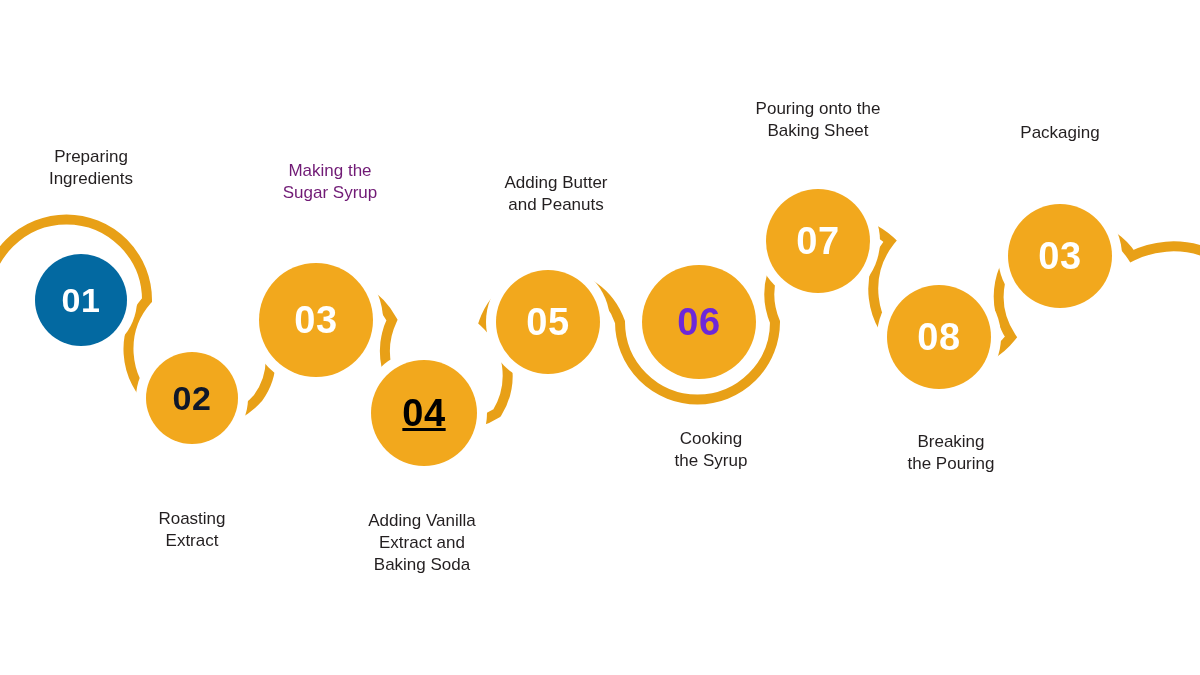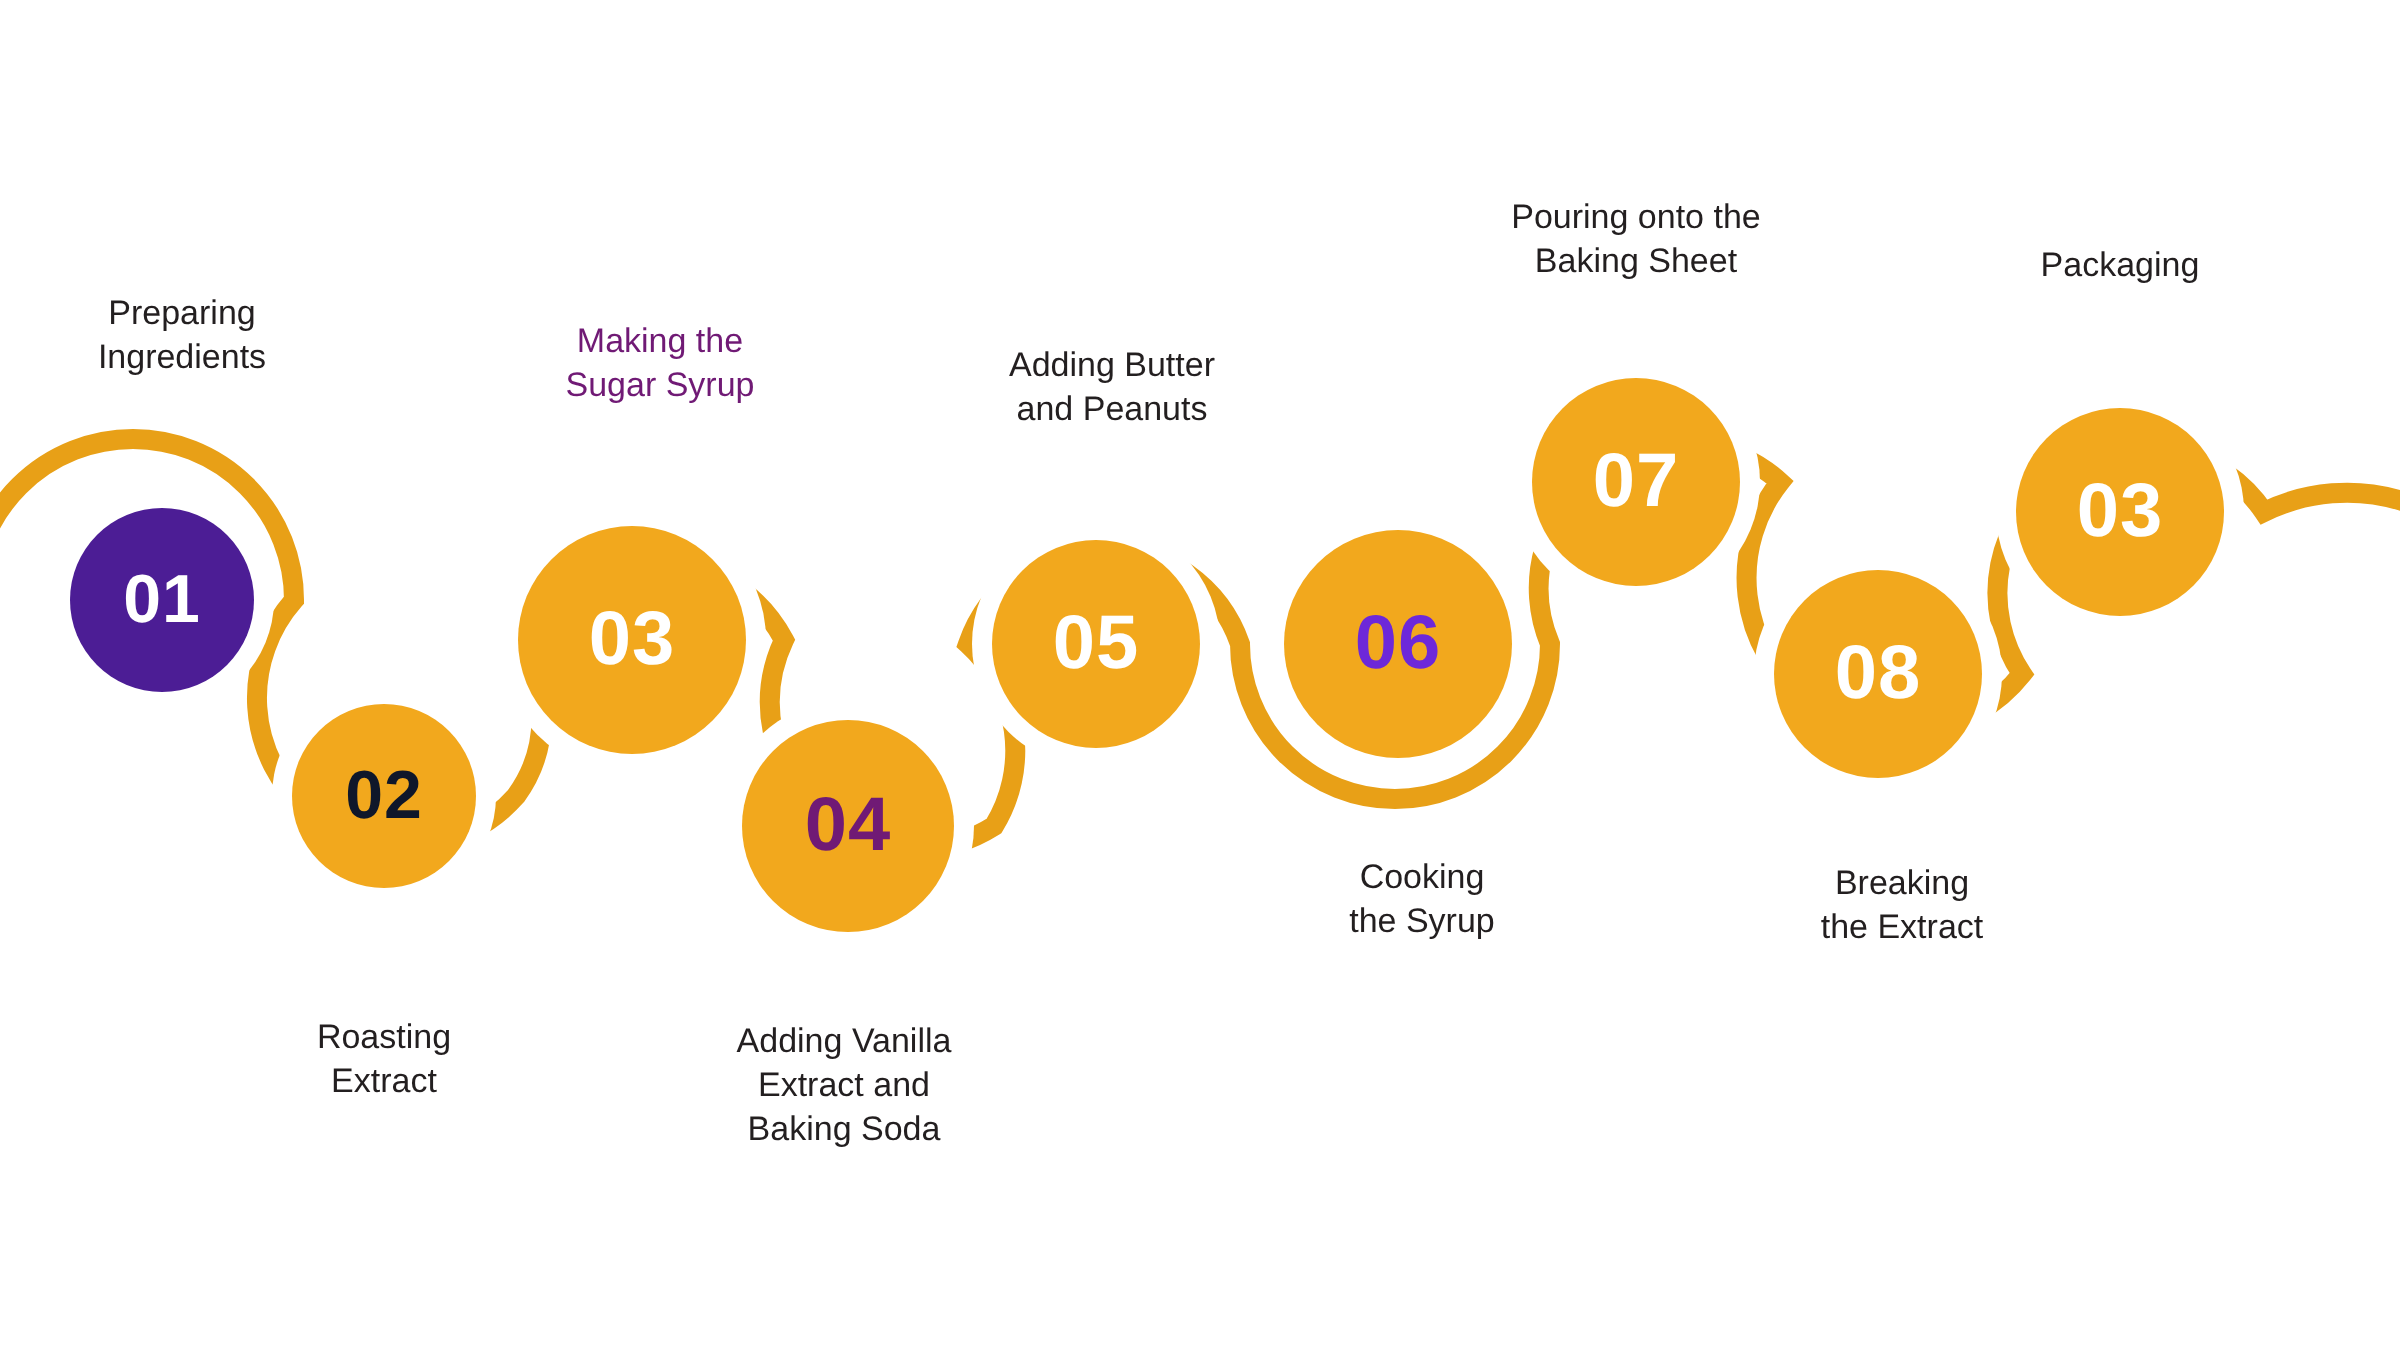--- a/index.html
+++ b/index.html
@@ -62,34 +62,34 @@
         <rect x="0" y="0" width="1200" height="675"></rect>
       </clipPath>
     </defs>
     <g clip-path="url(#clip-full)" id="ribbon-group">
         <path d="M -14 300 A 66 66 0 0 1 147 300 A 66 66 0 0 0 258 398 A 66 66 0 0 0 258 320 A 76 76 0 0 1 392 320 A 73 73 0 0 0 497 413 A 72 72 0 0 0 484 322 A 72 72 0 0 1 620 322 A 76 76 0 0 0 775 322 A 72 72 0 0 1 890 241 A 72 72 0 0 0 1011 337 A 72 72 0 0 1 1132 256 A 82 82 0 0 1 1215 425" fill="none" stroke="#E8A017" stroke-width="10" stroke-linecap="butt"></path>
       </g>
   </svg>
 
   <div id="nodes-layer">
       <div class="step-node" style="left: 25px; top: 244px; width: 112px; height: 112px; background: rgb(255, 255, 255);"></div>
-      <div class="step-node" style="left: 35px; top: 254px; width: 92px; height: 92px; background: #4c1d95;">
+      <div class="step-node" style="left: 35px; top: 254px; width: 92px; height: 92px; background: #0369a1;">
         <span class="step-number" style="font-size: 34px; color: rgb(255, 255, 255);">01</span>
       </div>
       <div class="step-node" style="left: 136px; top: 342px; width: 112px; height: 112px; background: rgb(255, 255, 255);"></div>
       <div class="step-node" style="left: 146px; top: 352px; width: 92px; height: 92px; background: rgb(242, 168, 29);">
         <span class="step-number" style="font-size: 34px; color: #0f172a;">02</span>
       </div>
       <div class="step-node" style="left: 249px; top: 253px; width: 134px; height: 134px; background: rgb(255, 255, 255);"></div>
       <div class="step-node" style="left: 259px; top: 263px; width: 114px; height: 114px; background: rgb(242, 168, 29);">
         <span class="step-number" style="font-size: 38px; color: rgb(255, 255, 255);">03</span>
       </div>
       <div class="step-node" style="left: 361px; top: 350px; width: 126px; height: 126px; background: rgb(255, 255, 255);"></div>
       <div class="step-node" style="left: 371px; top: 360px; width: 106px; height: 106px; background: rgb(242, 168, 29);">
-        <span class="step-number" style="font-size: 38px; color: #701a75;">04</span>
+        <span class="step-number" style="font-size: 38px; color: #000000; text-decoration: underline;">04</span>
       </div>
       <div class="step-node" style="left: 486px; top: 260px; width: 124px; height: 124px; background: rgb(255, 255, 255);"></div>
       <div class="step-node" style="left: 496px; top: 270px; width: 104px; height: 104px; background: rgb(242, 168, 29);">
         <span class="step-number" style="font-size: 38px; color: rgb(255, 255, 255);">05</span>
       </div>
       <div class="step-node" style="left: 632px; top: 255px; width: 134px; height: 134px; background: rgb(255, 255, 255);"></div>
       <div class="step-node" style="left: 642px; top: 265px; width: 114px; height: 114px; background: rgb(242, 168, 29);">
         <span class="step-number" style="font-size: 38px; color: #6d28d9;">06</span>
       </div>
       <div class="step-node" style="left: 756px; top: 179px; width: 124px; height: 124px; background: rgb(255, 255, 255);"></div>
@@ -115,17 +115,17 @@
       <div class="step-label" style="color: rgb(35, 31, 32); left: 262px; width: 320px; top: 510px;">Adding Vanilla
 Extract and
 Baking Soda</div>
       <div class="step-label" style="color: rgb(35, 31, 32); left: 396px; width: 320px; top: 172px;">Adding Butter
 and Peanuts</div>
       <div class="step-label" style="color: rgb(35, 31, 32); left: 551px; width: 320px; top: 428px;">Cooking
 the Syrup</div>
       <div class="step-label" style="color: rgb(35, 31, 32); left: 658px; width: 320px; top: 98px;">Pouring onto the
 Baking Sheet</div>
       <div class="step-label" style="color: rgb(35, 31, 32); left: 791px; width: 320px; top: 431px;">Breaking
-the Extract</div>
+the Pouring</div>
       <div class="step-label" style="color: rgb(35, 31, 32); left: 900px; width: 320px; top: 122px;">Packaging</div>
     </div>
 
 </div>
 
 </body></html>

